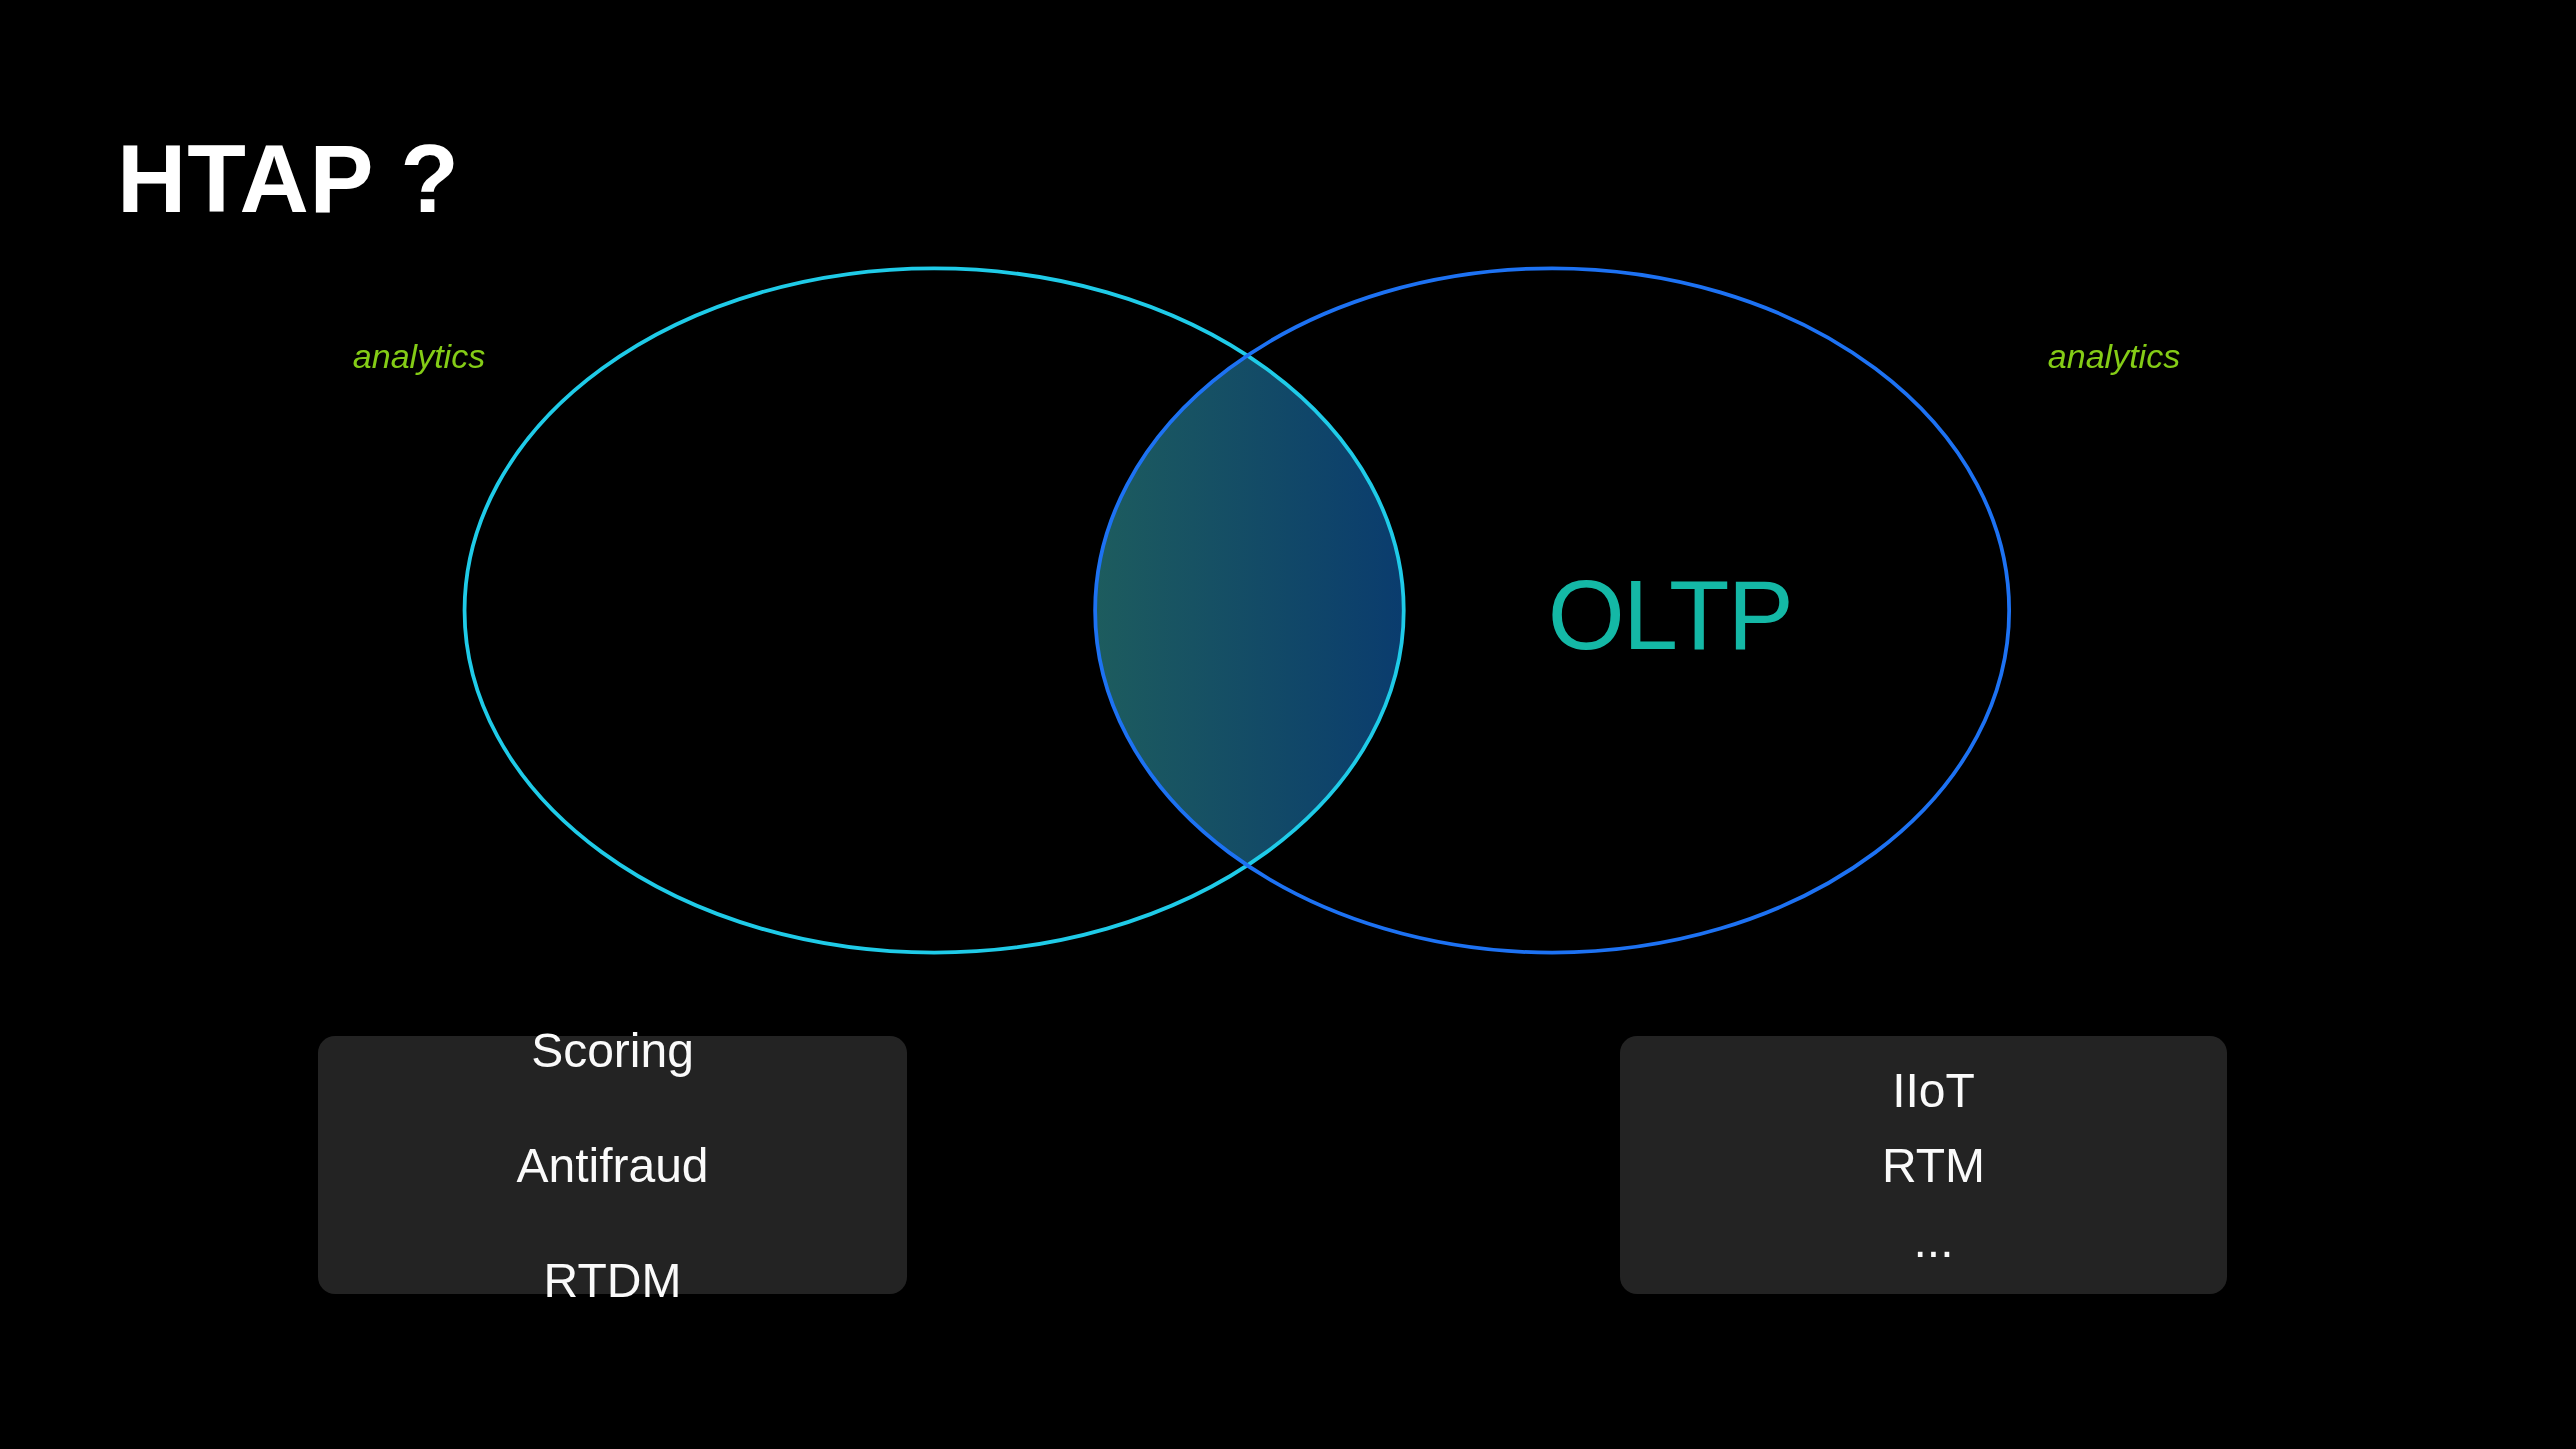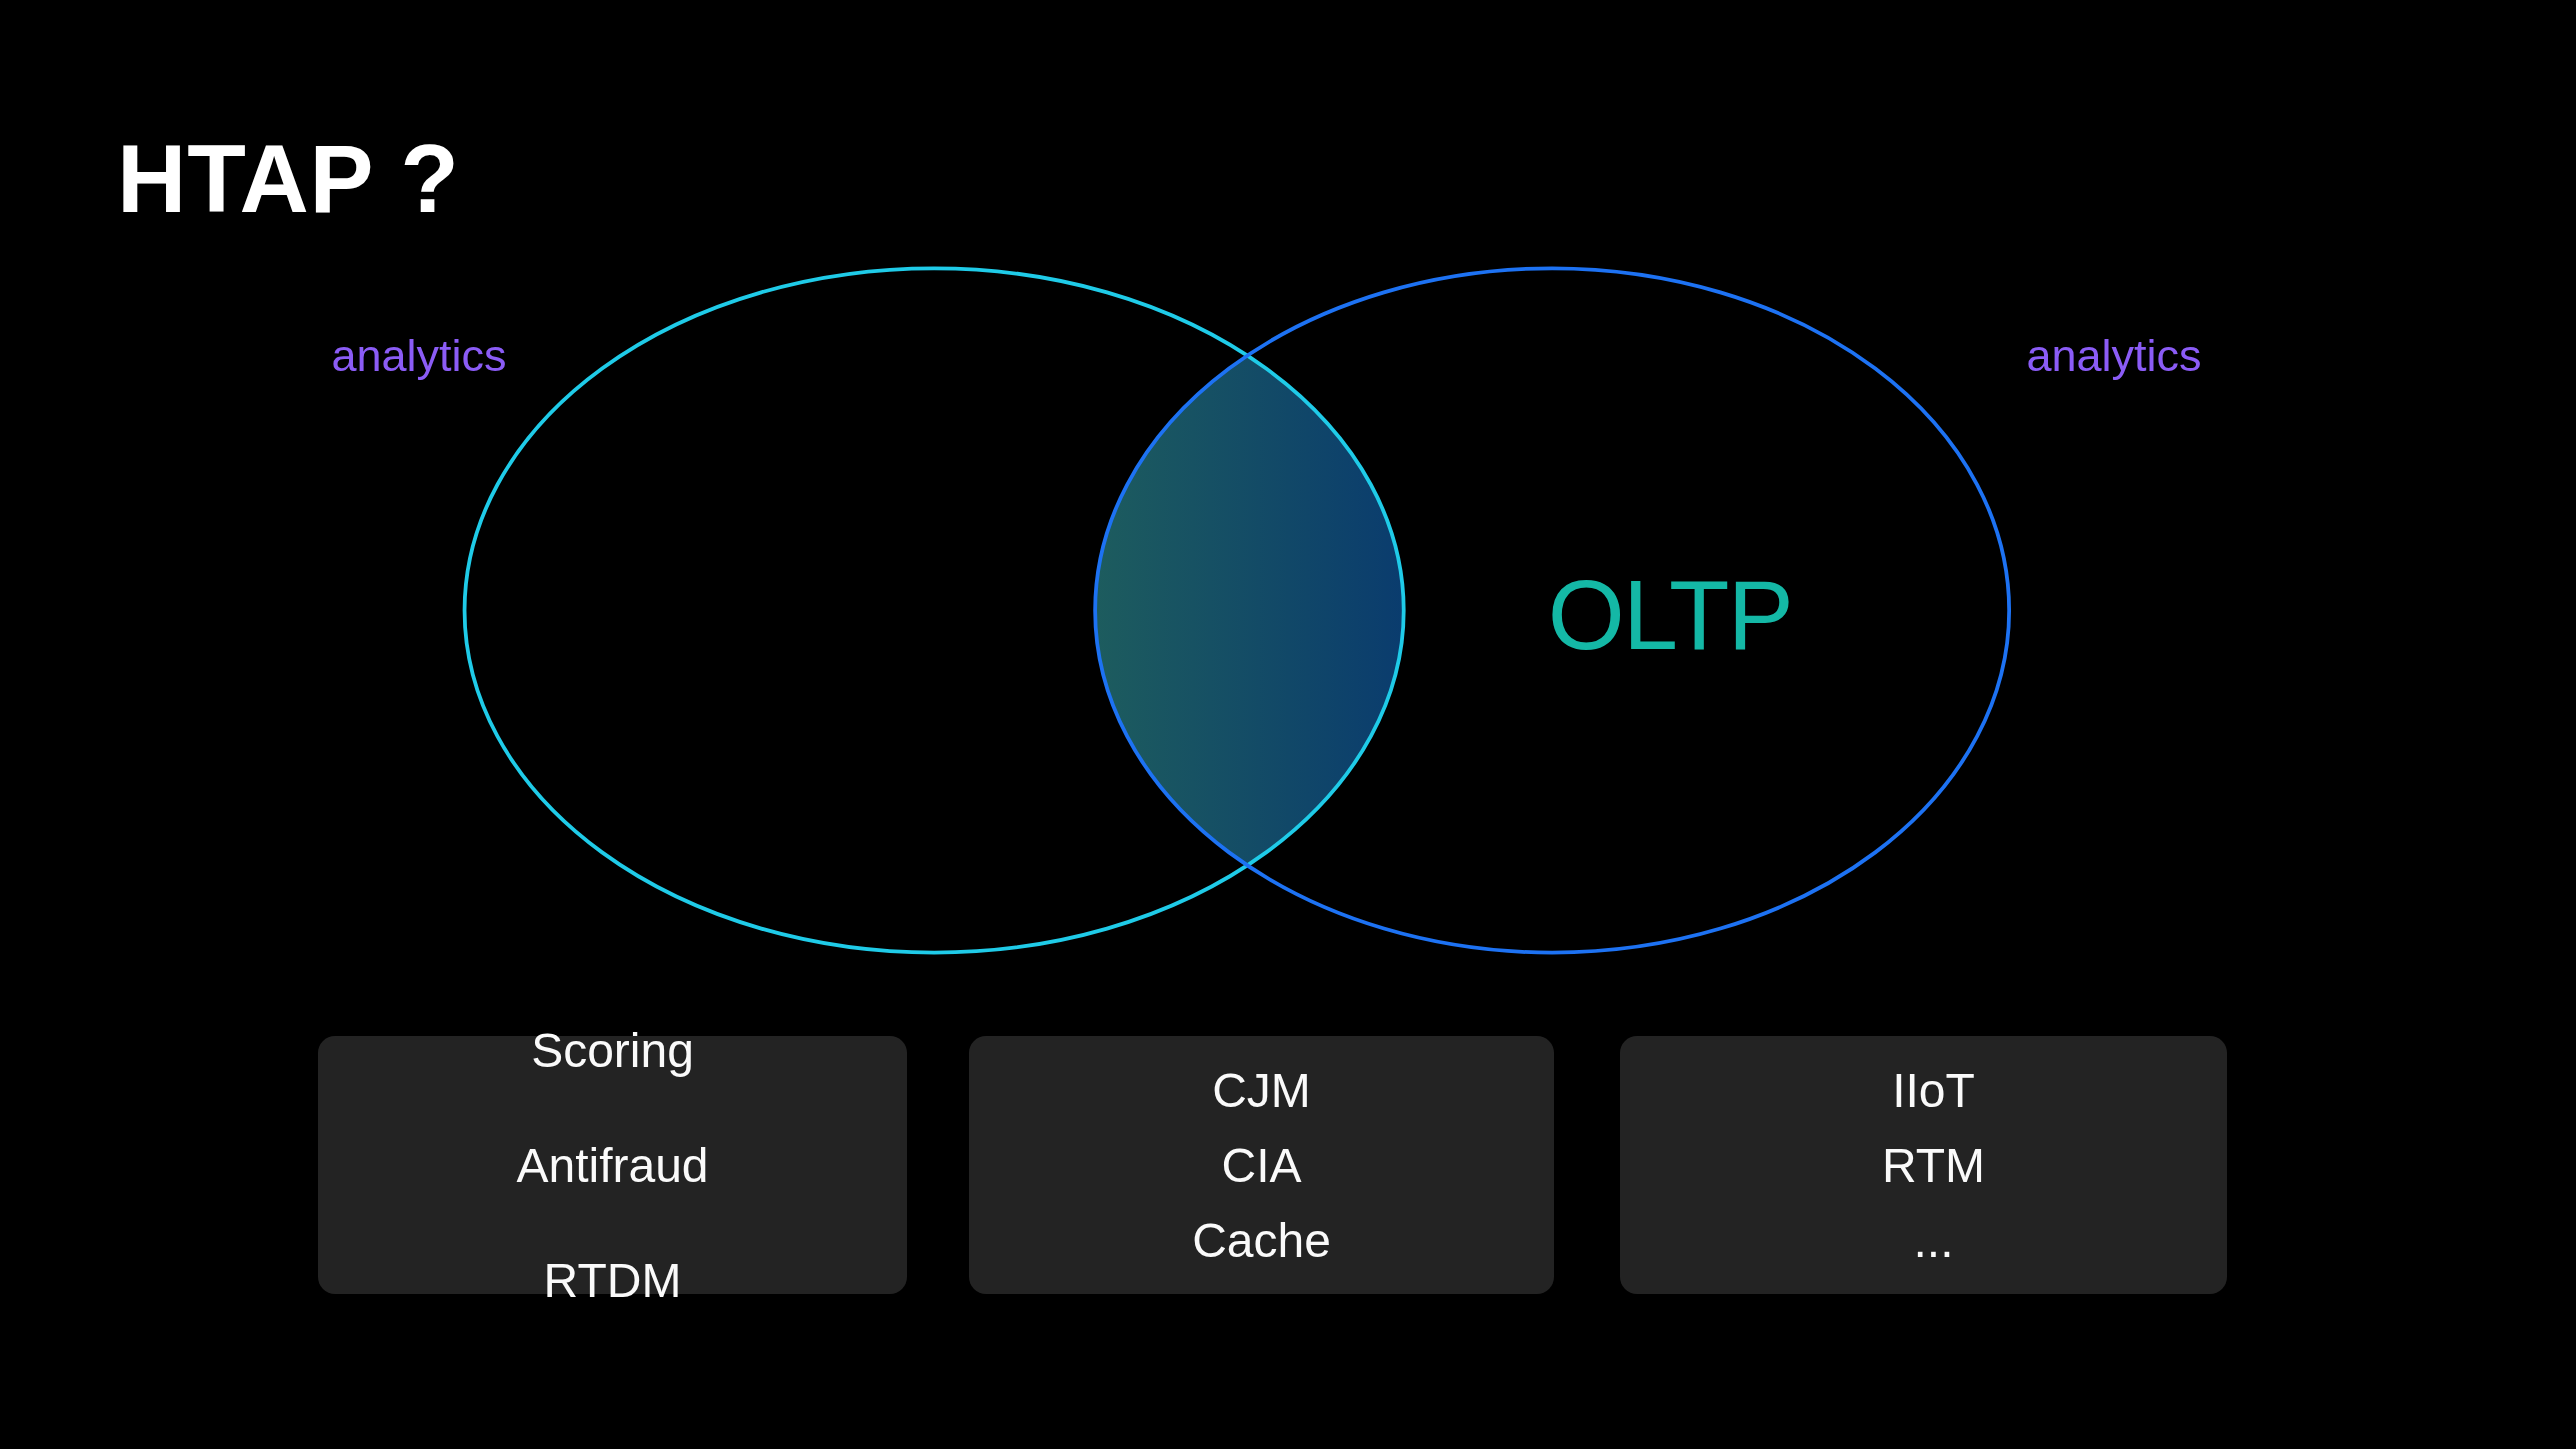--- a/index.html
+++ b/index.html
@@ -40,24 +40,25 @@
     font-weight: 500;
     letter-spacing: -1.7px;
     white-space: nowrap;
   }
   .set-label.olap { left: 805px;  top: 615px; color: #2ED3EA; }
   .set-label.htap { left: 1251px; top: 615px; color: #FFFFFF; }
   .set-label.oltp { left: 1670px; top: 615px; color: #2B7BFF; }
   .zone-label {
     position: absolute;
     transform: translate(-50%, -50%);
-    font-size: 45px;
+    font-size: 34px;
     font-weight: 400;
-    color: #8b5cf6;
+    color: #84cc16;
     white-space: nowrap;
+    font-style: italic;
   }
   .zone-label.analytics { left: 419px;  top: 356px; }
   .zone-label.realtime  { left: 2114px; top: 356px; }
   .use-case-card {
     position: absolute;
     top: 1036px;
     height: 258px;
     background: #232323;
     border-radius: 17px;
     display: flex;
@@ -109,25 +110,20 @@
 
 
   <div class="set-label oltp" style="color: #14b8a6;">OLTP</div>
 
   <div class="use-case-card card-1" style="background-color: rgb(35, 35, 35);">
     <div class="card-line">Scoring</div>
     <div class="card-line">Antifraud</div>
     <div class="card-line">RTDM</div>
   </div>
 
-  <div class="use-case-card card-2" style="background-color: rgb(35, 35, 35);">
-    <div class="card-line">CJM</div>
-    <div class="card-line">CIA</div>
-    <div class="card-line">Cache</div>
-  </div>
 
   <div class="use-case-card card-3" style="background-color: rgb(35, 35, 35); padding-left: 20px;">
     <div class="card-line">IIoT</div>
     <div class="card-line">RTM</div>
     <div class="card-line">...</div>
   </div>
 
 </div>
 
 

